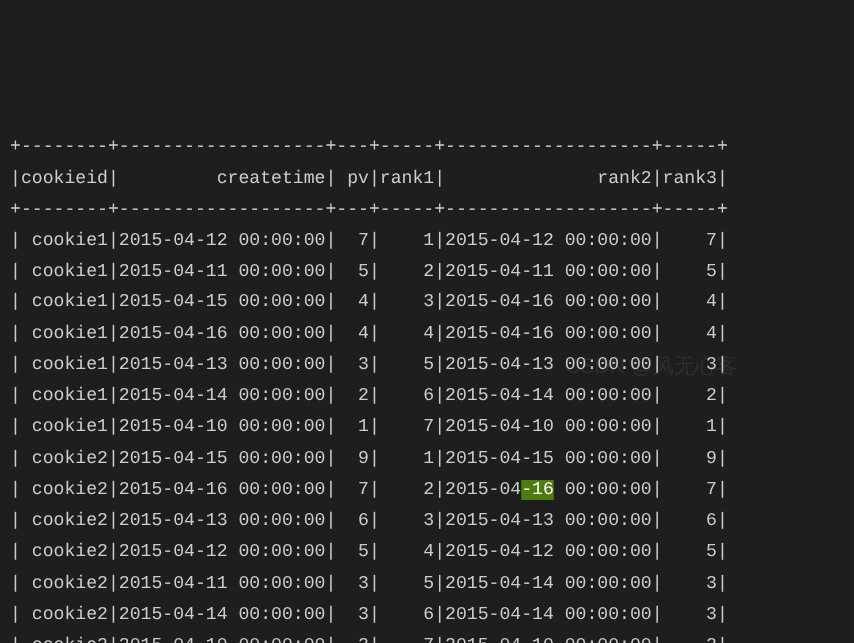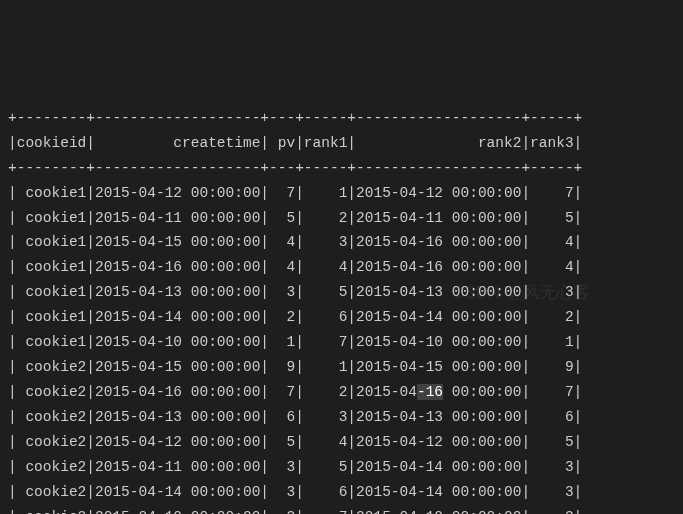--- a/index.html
+++ b/index.html
@@ -15,21 +15,21 @@
   .watermark {
     position: absolute;
     top: 278px;
     left: 452px;
     font-size: 17px;
     color: rgba(140,140,140,0.15);
     font-family: sans-serif;
     pointer-events: none;
   }
   .highlight {
-    background: #404040;
+    background: #4d7c0f;
     color: #ffffff;
   }
 </style>
 </head>
 <body>
 
 
 
 <div id="output">+--------+-------------------+---+-----+-------------------+-----+
 |cookieid|         createtime| pv|rank1|              rank2|rank3|

